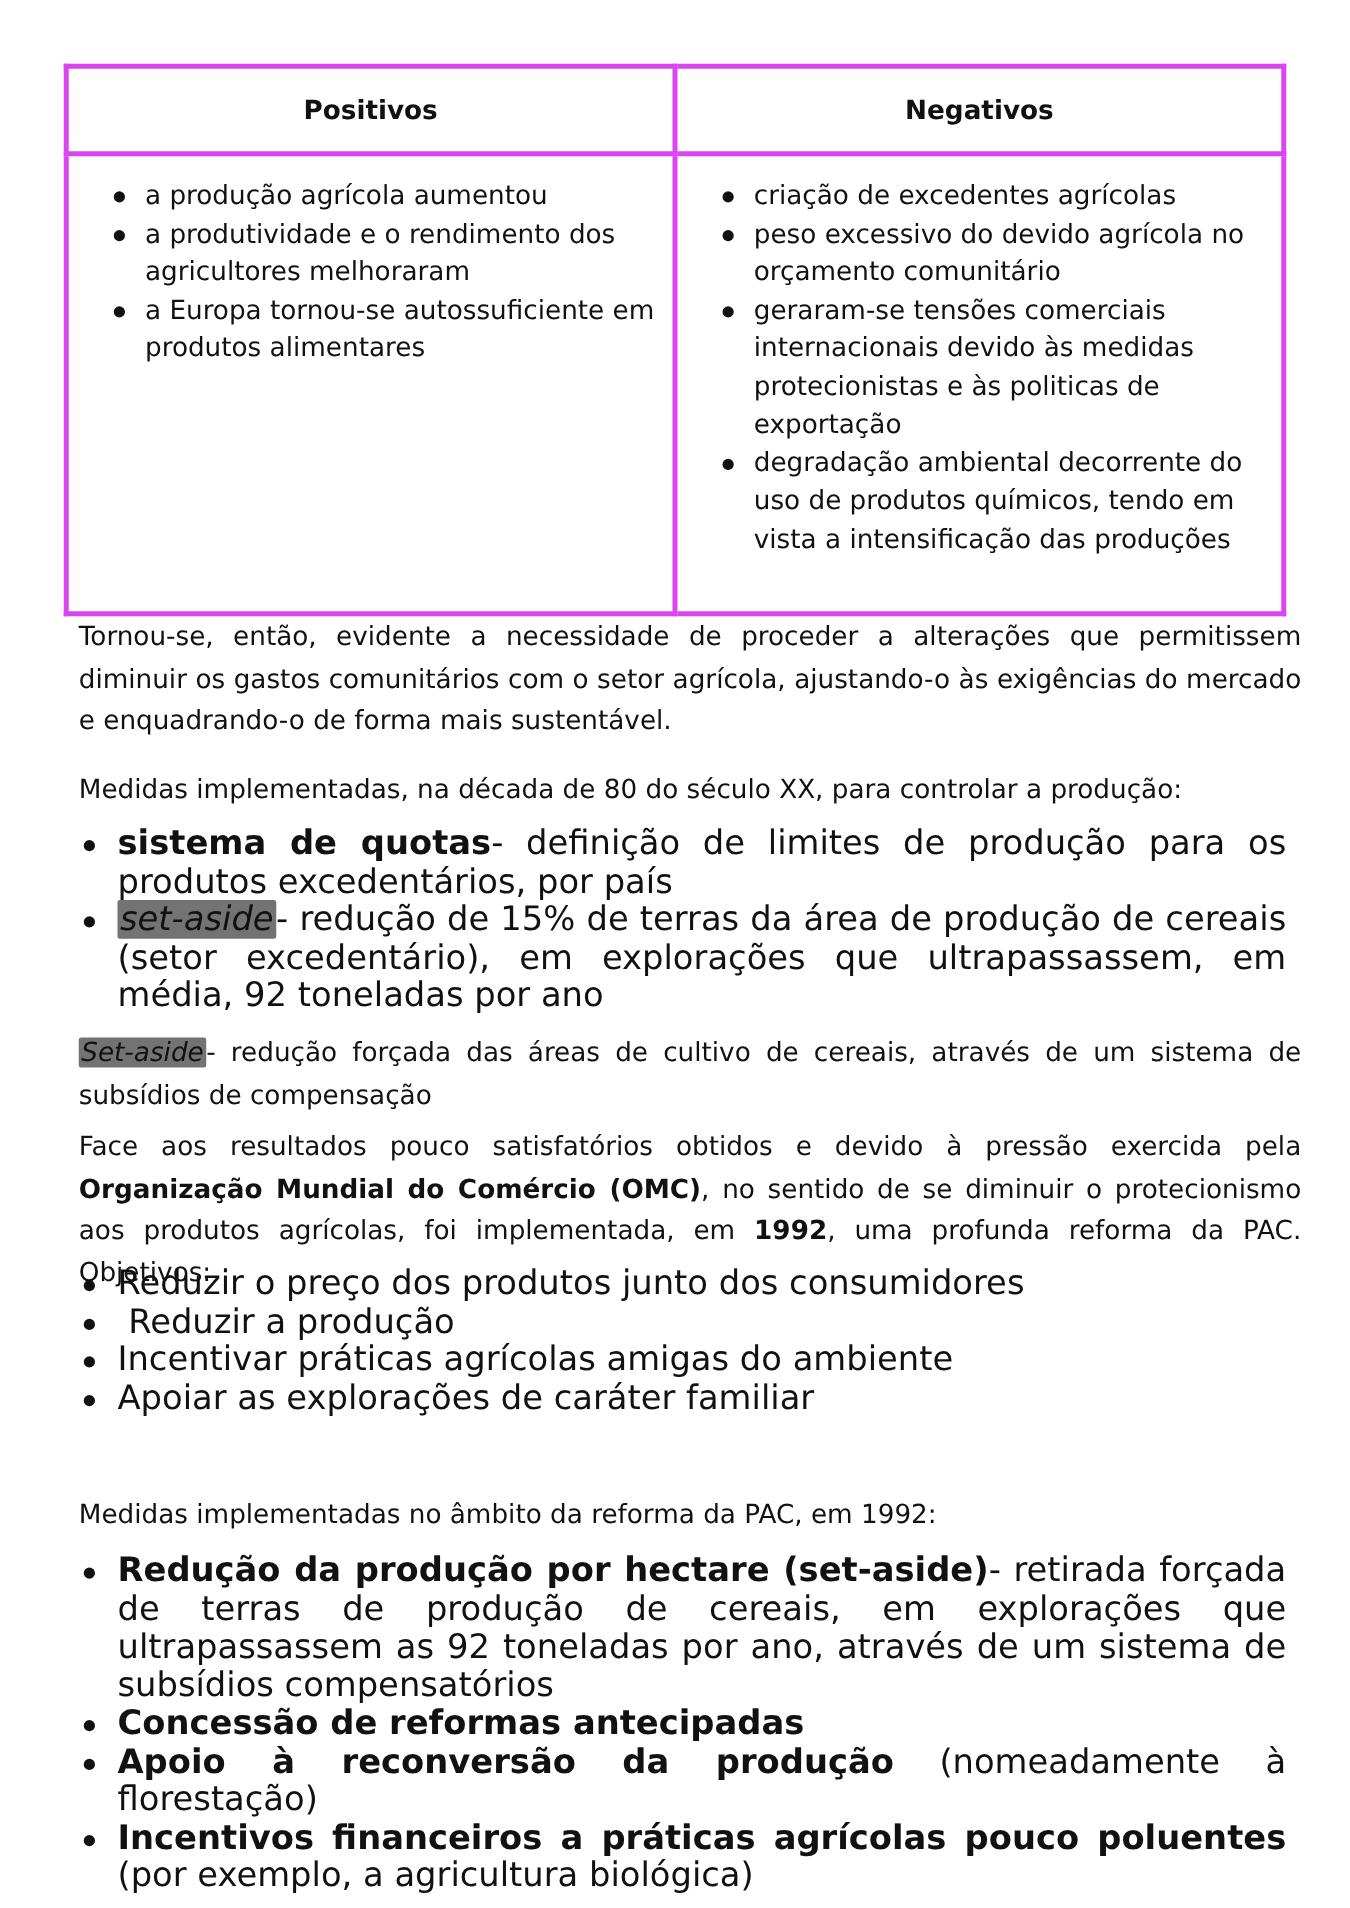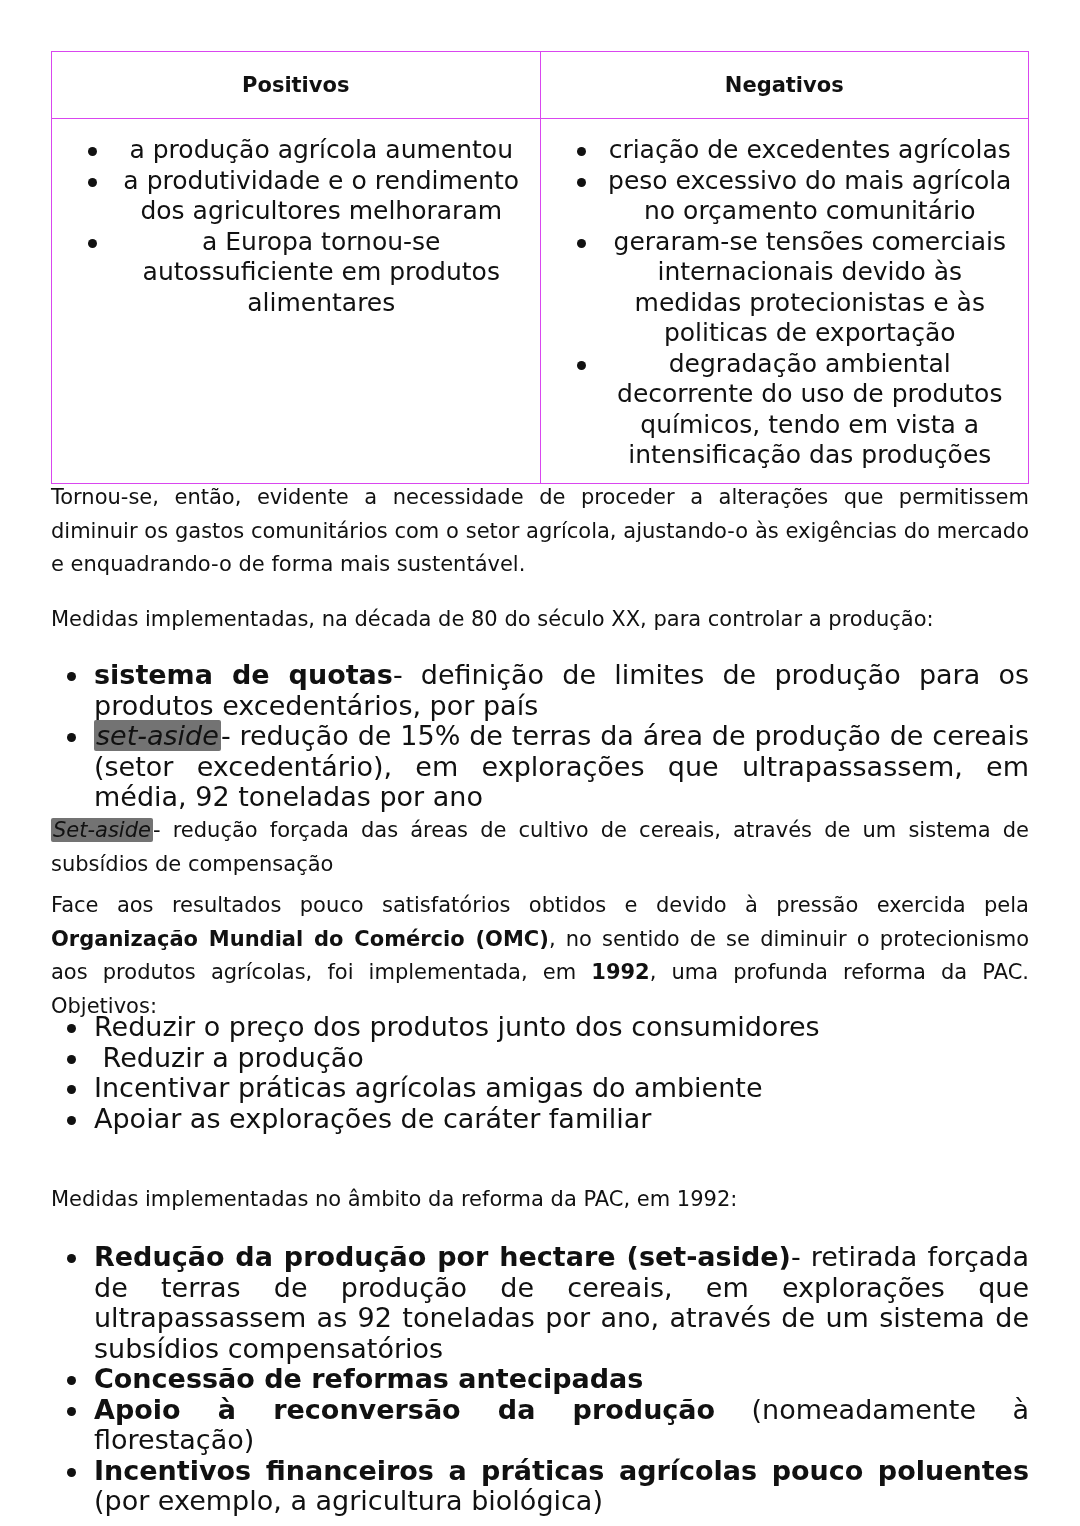--- a/index.html
+++ b/index.html
@@ -21,21 +21,21 @@
     top: 51px;
     width: 978px;
   }
   
   .cmp-table {
     width: 978px;
     border-collapse: collapse;
     table-layout: fixed;
   }
   .cmp-table th, .cmp-table td {
-    border: 1px solid #d946ef;
+    border: 4px solid #d946ef;
     vertical-align: top;
   }
   .cmp-table th {
     height: 66px;
     font-size: 21px;
     font-weight: bold;
     text-align: center;
     vertical-align: middle;
     padding: 0;
   }
@@ -43,41 +43,40 @@
     height: 338px;
     padding: 16px 10px 10px 10px;
   }
   ul.blist {
     margin: 0;
     padding: 0;
     list-style: none;
   }
   ul.blist li {
     position: relative;
-    font-size: 25px;
+    font-size: 21px;
     line-height: 30.5px;
     padding-left: 51px;
-    text-align: center;
   }
   ul.blist li::before {
     content: "";
     position: absolute;
     left: 26px;
     top: 12px;
     width: 9px;
     height: 9px;
     border-radius: 50%;
     background: #111;
   }
   
   .para {
     font-size: 21px;
     line-height: 33.5px;
     text-align: justify;
-    margin: 0;
+    margin: 12px;
   }
   .body-list {
     margin: 0;
     padding: 0;
     list-style: none;
   }
   .body-list li {
     position: relative;
     font-size: 27px;
     line-height: 30.5px;
@@ -119,21 +118,21 @@
         <td>
           <ul class="blist">
             <li>a produção agrícola aumentou</li>
             <li>a produtividade e o rendimento dos agricultores melhoraram</li>
             <li>a Europa tornou-se autossuficiente em produtos alimentares</li>
           </ul>
         </td>
         <td>
           <ul class="blist">
             <li>criação de excedentes agrícolas</li>
-            <li>peso excessivo do mais agrícola no orçamento comunitário</li>
+            <li>peso excessivo do devido agrícola no orçamento comunitário</li>
             <li>geraram-se tensões comerciais internacionais devido às medidas protecionistas e às politicas de exportação</li>
             <li>degradação ambiental decorrente do uso de produtos químicos, tendo em vista a intensificação das produções</li>
           </ul>
         </td>
       </tr>
     </tbody>
   </table>
 </div>
 
 <p class="para blk" style="top:481px;">Tornou-se, então, evidente a necessidade de proceder a alterações que permitissem diminuir os gastos comunitários com o setor agrícola, ajustando-o às exigências do mercado e enquadrando-o de forma mais sustentável.</p>

